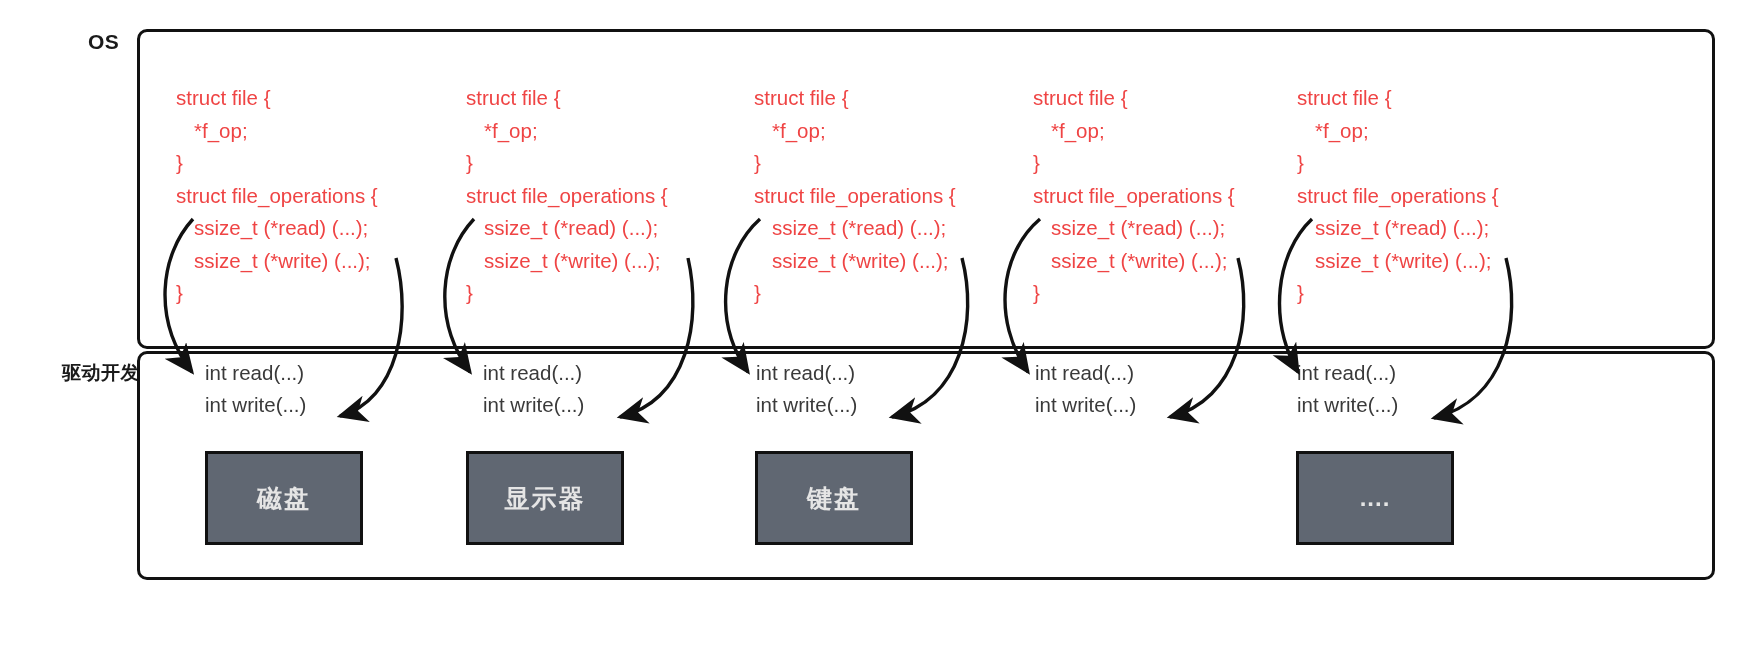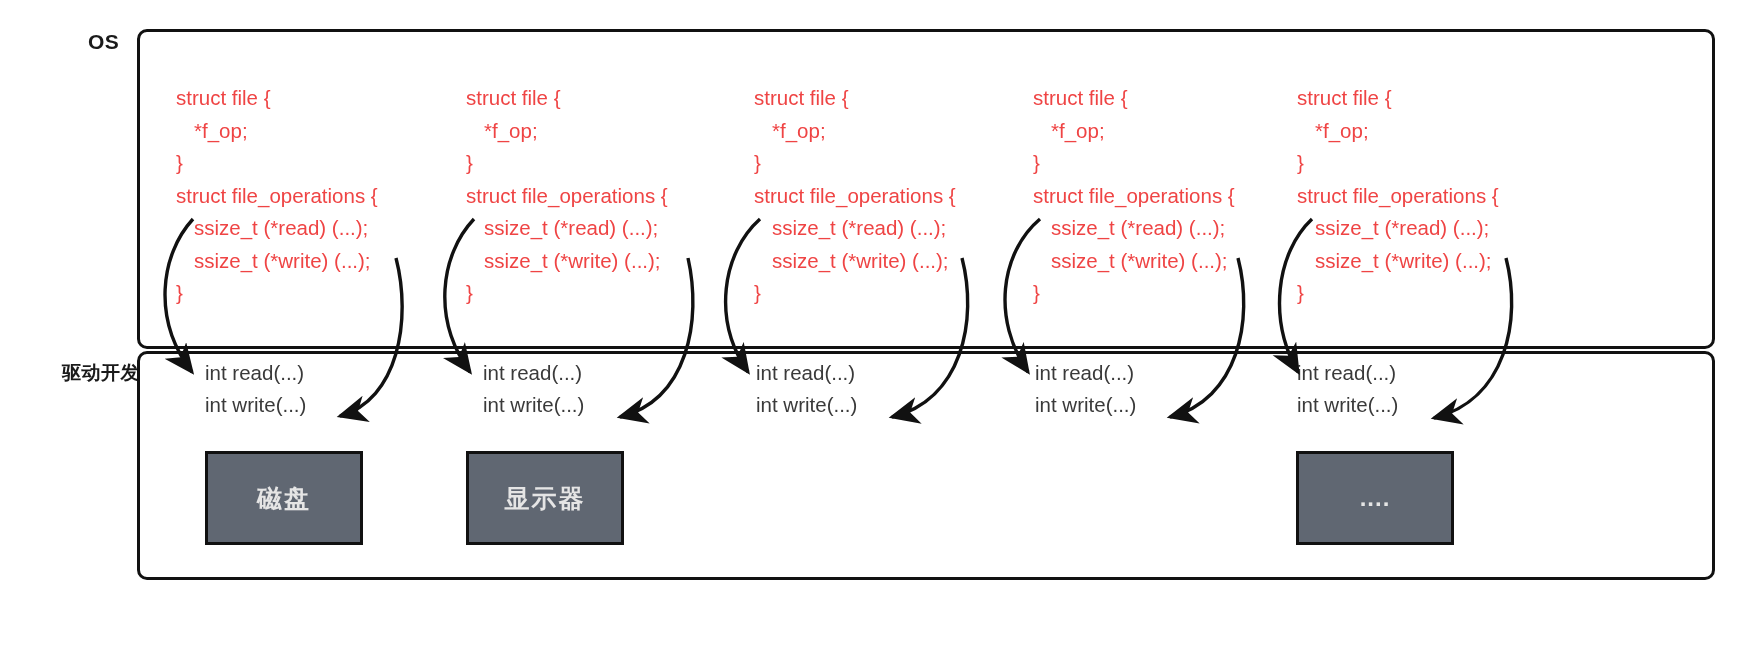--- a/index.html
+++ b/index.html
@@ -152,20 +152,21 @@
     <span class="ln">int  read(...)</span>
     <span class="ln">int  write(...)</span>
   </div>
   <div class="drv-col" style="left:1297px;">
     <span class="ln">int  read(...)</span>
     <span class="ln">int  write(...)</span>
   </div>
 
   <div class="dev-box" style="left:205px;">磁盘</div>
   <div class="dev-box" style="left:466px;">显示器</div>
+  <div class="dev-box" style="left:755px;">键盘</div>
   <div class="dev-box dots" style="left:1296px;">....</div>
 
   <svg id="arrows" viewBox="0 0 1739 667">
     <defs>
       <marker id="ah" markerWidth="10" markerHeight="10" refX="8" refY="4" orient="auto" markerUnits="strokeWidth">
         <path d="M0,0 L9,4 L0,8 L2.5,4 z" fill="#111111"></path>
       </marker>
     </defs>
 
     <g>

